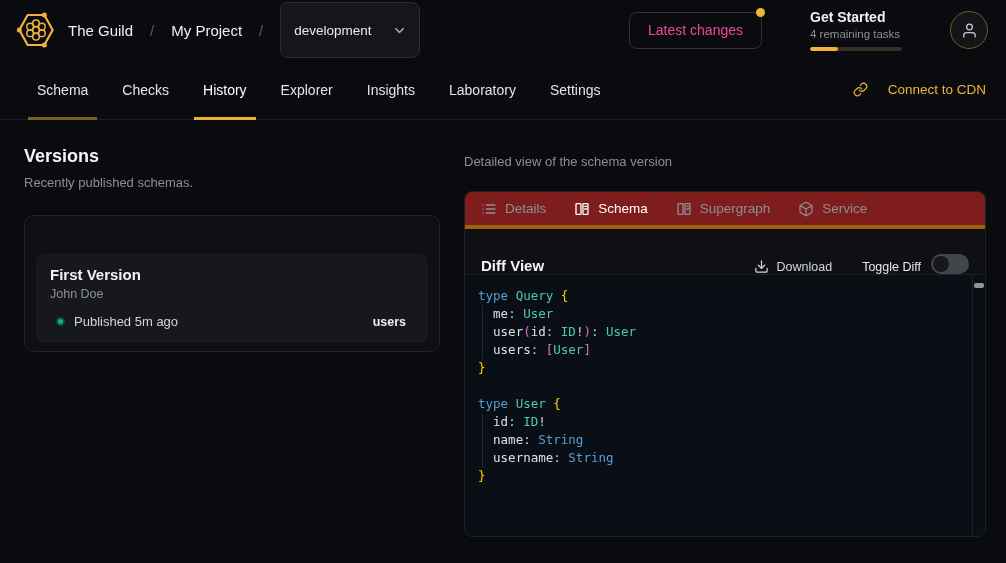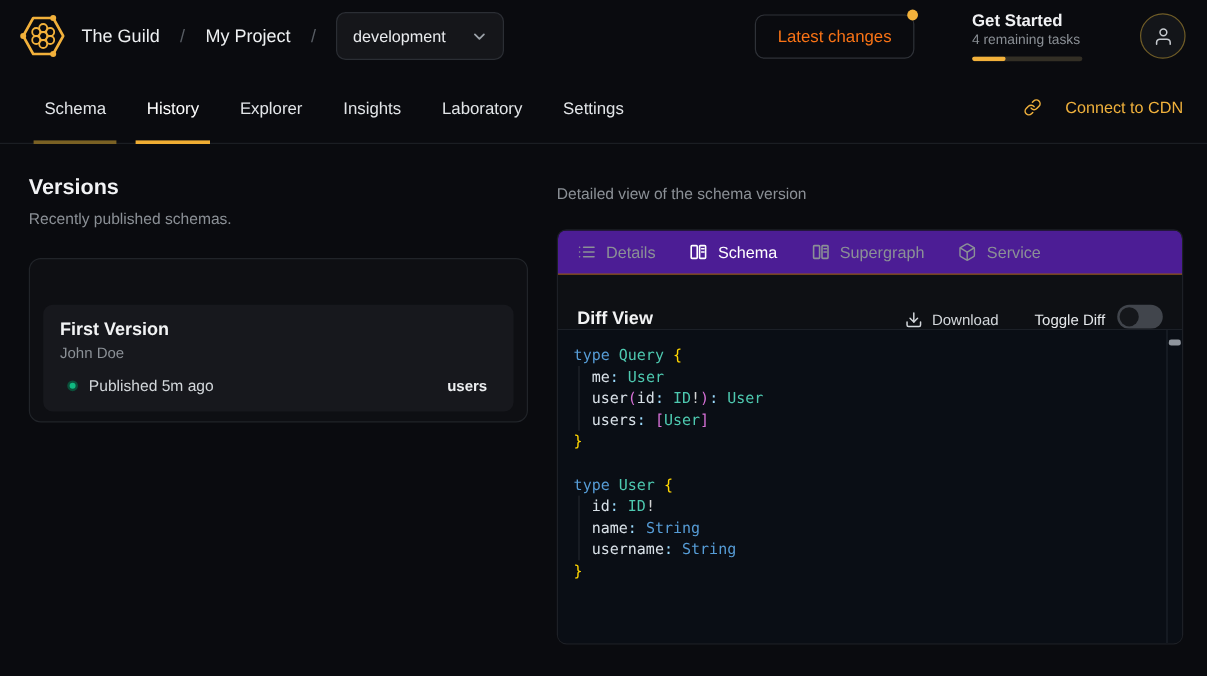--- a/index.html
+++ b/index.html
@@ -16,29 +16,29 @@
   .header {
     height:60px; display:flex; align-items:center;
     padding:0 18px 0 16px;
   }
   .logo { width:40px; height:40px; cursor:pointer; }
   .crumb { color:#eef0f2; font-size:15px; text-decoration:none; margin-left:12px; cursor:pointer; }
   .crumb.second { margin-left:0; }
   .sep { color:#585d64; font-size:15px; margin:0 17px; }
   .env-select {
     display:flex; align-items:center; gap:20px;
-    height:40px; padding:0 12px 0 13px;
+    height:56px; padding:0 12px 0 13px;
     background:#15161a; border:1px solid #2b2e34; border-radius:8px;
     color:#e9ebee; font-size:13.5px; font-family:inherit; cursor:pointer;
   }
   .latest-btn {
     position:relative; margin-left:auto;
     height:37px; padding:0 18px;
     background:transparent; border:1px solid #2f3238; border-radius:8px;
-    color:#f97316; font-size:14px; font-family:inherit; cursor:pointer;
+    color:#ec4899; font-size:14px; font-family:inherit; cursor:pointer;
   }
   .notif-dot {
     position:absolute; top:-5px; right:-4px;
     width:9px; height:9px; border-radius:50%;
     background:#f2b13b;
   }
   .get-started { margin-left:48px; width:92px; cursor:pointer; }
   .gs-title { font-size:14px; font-weight:700; color:#f0f1f3; }
   .gs-sub { font-size:11.5px; color:#8b9096; margin-top:3px; white-space:nowrap; }
   .gs-track { margin-top:7px; height:4px; border-radius:2px; background:#332f25; overflow:hidden; }
@@ -101,23 +101,23 @@
   .vi-status { font-size:13px; color:#d2d6da; }
   .vi-service { margin-left:auto; font-size:12.5px; font-weight:700; color:#eceef0; padding-right:8px; }
 
   
   .detail-card {
     margin-top:22px; height:346px;
     border:1px solid #1d2026; border-radius:8px;
     display:flex; flex-direction:column; overflow:hidden;
   }
   .detail-tabs {
-    height:37px; flex:none; background:#4c1d95;
+    height:37px; flex:none; background:#7f1d1d;
     display:flex; align-items:center; gap:28px; padding:0 16px;
-    border-bottom:1px solid #a16207;
+    border-bottom:4px solid #a16207;
   }
   .dtab {
     display:flex; align-items:center; gap:8px;
     color:#8b9096; font-size:13.5px; text-decoration:none; cursor:pointer;
   }
   .dtab.active { color:#ffffff; }
   .diff-row {
     height:45px; flex:none; background:#0e1014;
     display:flex; align-items:flex-end; padding:0 16px;
   }
@@ -218,20 +218,23 @@
         <path d="M20 21v-2a4 4 0 0 0-4-4H8a4 4 0 0 0-4 4v2"></path>
         <circle cx="12" cy="7" r="4"></circle>
       </svg>
     </button>
   </header>
 
   <nav class="nav">
     <a class="nav-tab semi">
         <span>Schema</span>
       </a>
+    <a class="nav-tab">
+        <span>Checks</span>
+      </a>
     <a class="nav-tab active">
         <span>History</span>
       </a>
     <a class="nav-tab">
         <span>Explorer</span>
       </a>
     <a class="nav-tab">
         <span>Insights</span>
       </a>
     <a class="nav-tab">

